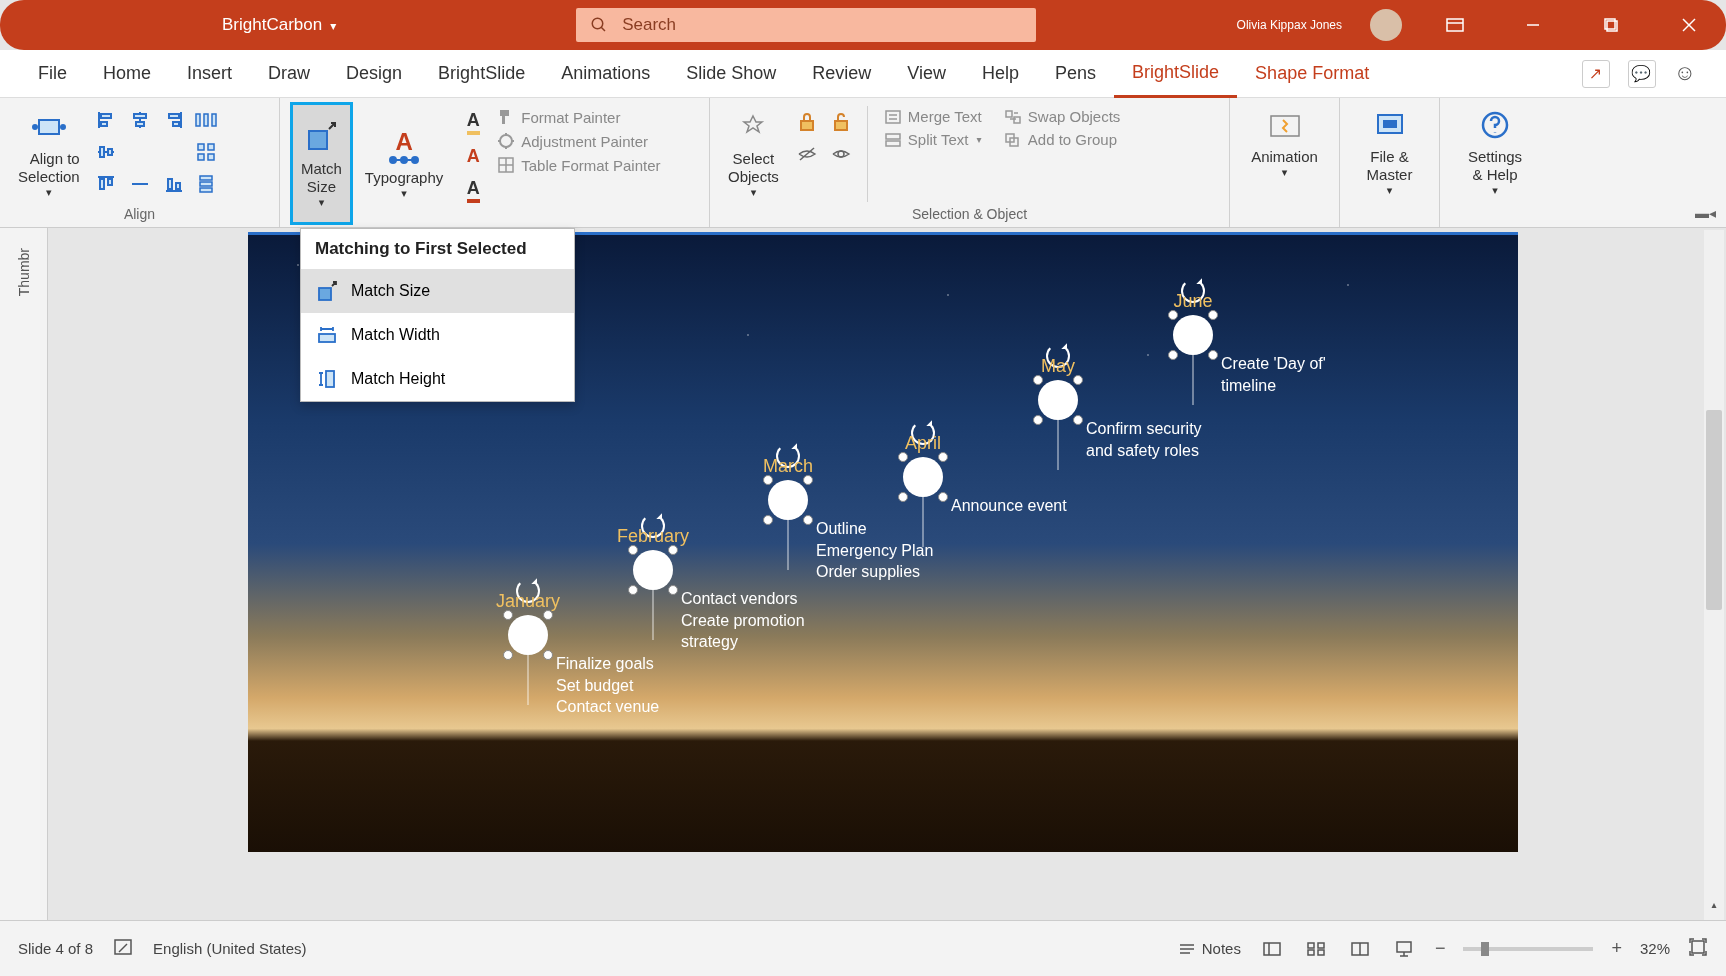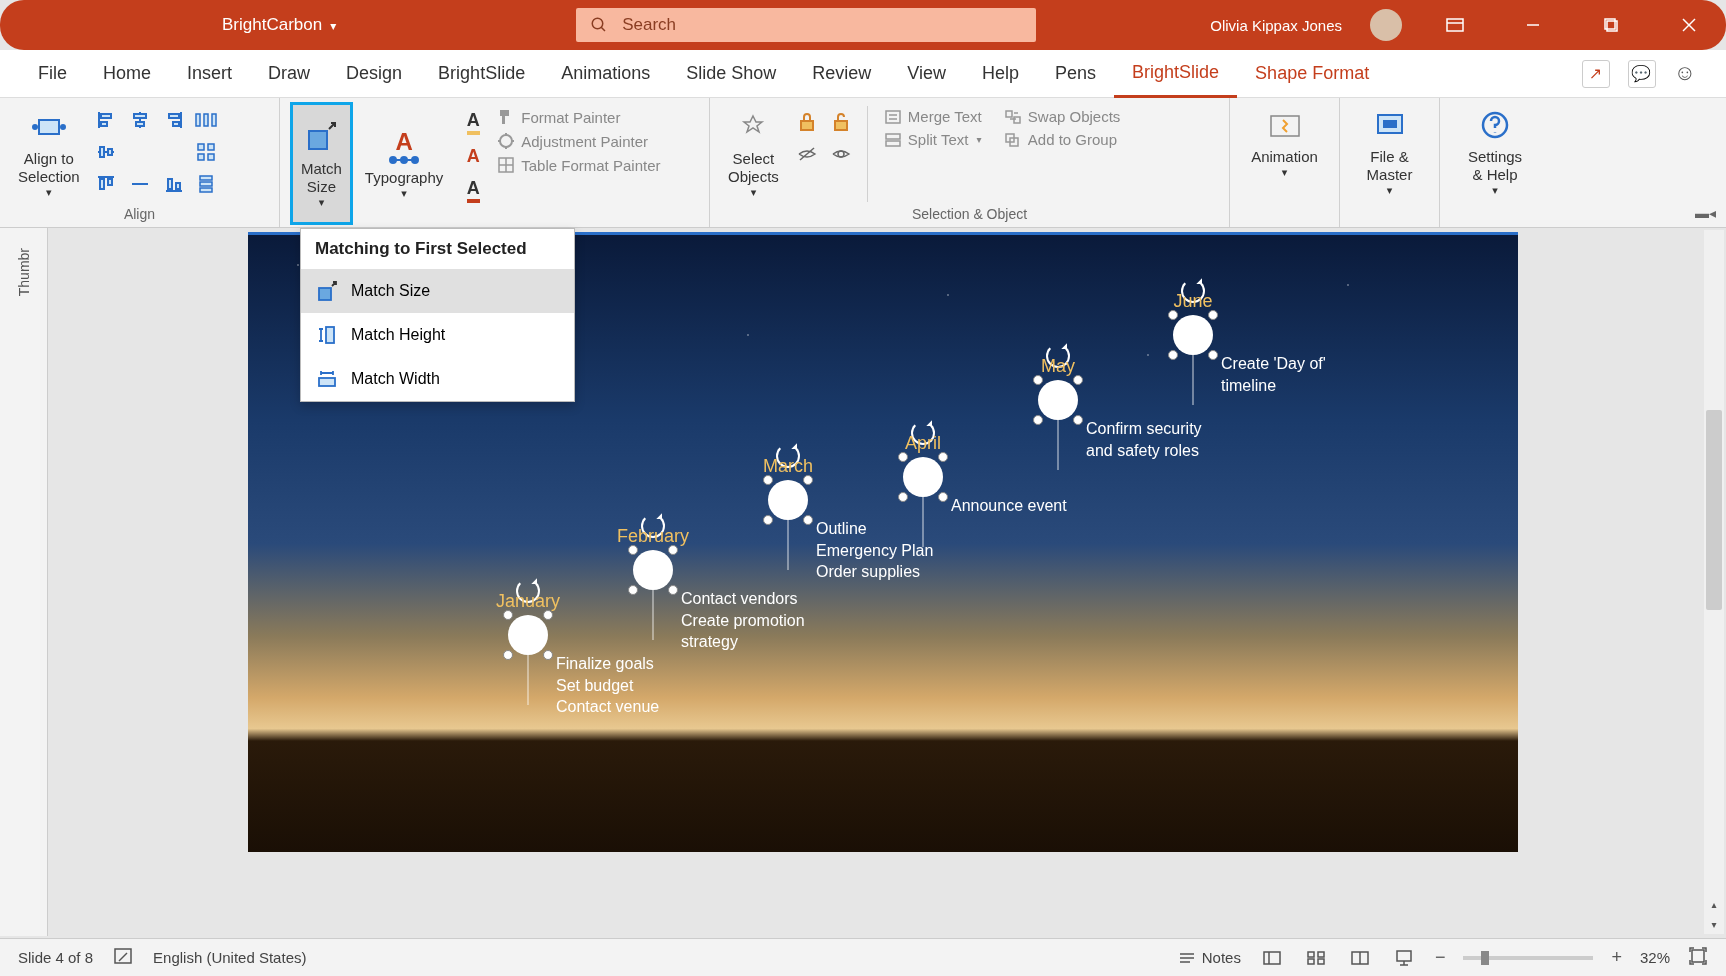--- a/index.html
+++ b/index.html
@@ -3,21 +3,21 @@
 <meta charset="utf-8">
 <style>
 * { margin: 0; padding: 0; box-sizing: border-box; font-family: 'Segoe UI', sans-serif; }
 body { background: #e6e6e6; width: 1726px; height: 976px; overflow: hidden; position: relative; }
 
 .titlebar { height: 50px; background: #c43e1c; display: flex; align-items: center; color: #fff; padding: 0 12px; border-radius: 24px; }
 .titlebar .filename { margin-left: 210px; font-size: 17px; }
 .titlebar .filename .caret { margin-left: 8px; font-size: 12px; }
 .titlebar .search { margin-left: 240px; width: 460px; height: 34px; background: #f8b89f; border-radius: 2px; display: flex; align-items: center; padding: 0 14px; color: #8a3d22; font-size: 17px; }
 .titlebar .search svg { margin-right: 14px; }
-.titlebar .user { margin-left: auto; display: flex; align-items: center; gap: 28px; font-size: 15px; }
+.titlebar .user { margin-left: auto; display: flex; align-items: center; gap: 28px; font-size: 12px; }
 .titlebar .avatar { width: 32px; height: 32px; border-radius: 50%; background: #d9bfa8; }
 .titlebar .winbtn { width: 50px; height: 40px; display: flex; align-items: center; justify-content: center; cursor: pointer; }
 
 .tabs { height: 48px; background: #fff; display: flex; align-items: center; padding: 0 20px; border-bottom: 1px solid #ddd; }
 .tabs .tab { padding: 0 18px; font-size: 18px; color: #333; cursor: pointer; height: 48px; display: flex; align-items: center; }
 .tabs .tab.active { color: #c43e1c; border-bottom: 3px solid #c43e1c; }
 .tabs .tab.highlight { color: #c43e1c; }
 .tabs .right { margin-left: auto; display: flex; gap: 18px; padding-right: 10px; }
 .tabs .right .iconbtn { width: 28px; height: 28px; border: 1px solid #ccc; border-radius: 3px; display:flex; align-items:center; justify-content:center; font-size:16px; }
 
@@ -55,21 +55,21 @@
 .node .h-tl { left: -5px; top: -5px; } .node .h-tr { right: -5px; top: -5px; }
 .node .h-bl { left: -5px; bottom: -5px; } .node .h-br { right: -5px; bottom: -5px; }
 .node .month { position: absolute; top: -24px; left: 50%; transform: translateX(-50%); color: #f0c060; font-size: 18px; font-weight: 500; white-space: nowrap; }
 .node .tasks { position: absolute; left: 48px; top: 38px; color: #fff; font-size: 16px; line-height: 1.35; white-space: nowrap; }
 .node .line { position:absolute; left:19px; top:40px; width:2px; height:50px; background: rgba(255,255,255,.4); }
 
 .vscroll { position:absolute; right:2px; top:230px; width:20px; bottom:42px; background:#f0f0f0; }
 .vscroll .thumb { position:absolute; left:2px; width:16px; background:#ccc; border-radius:2px; }
 .vscroll .btn { position:absolute; left:0; width:20px; height:20px; display:flex; align-items:center; justify-content:center; font-size:10px; color:#555;}
 
-.statusbar { position: absolute; bottom: 0; left: 0; right: 0; height: 38px; background: #f3f3f3; border-top: 1px solid #ccc; display: flex; align-items: center; padding: 12px 18px; font-size: 15px; color: #444; gap: 20px; }
+.statusbar { position: absolute; bottom: 0; left: 0; right: 0; height: 56px; background: #f3f3f3; border-top: 1px solid #ccc; display: flex; align-items: center; padding: 12px 18px; font-size: 15px; color: #444; gap: 20px; }
 .statusbar .right { margin-left: auto; display: flex; align-items: center; gap: 18px; }
 .statusbar .viewbtn { width:26px; height:26px; display:flex; align-items:center; justify-content:center; cursor:pointer; }
 .statusbar .zoomslider { width: 130px; height: 4px; background: #ccc; position: relative; }
 .statusbar .zoomslider .knob { position:absolute; left:18px; top:-5px; width:8px; height:14px; background:#888; }
 </style>
 </head>
 <body>
 
 <div class="titlebar">
   <span class="filename"><span>BrightCarbon</span><span class="caret">▾</span></span>
@@ -135,21 +135,21 @@
   <div class="group" style="width:280px">
     <div style="display:flex;gap:4px;height:100%">
       <div class="big">
         <div class="ico">
             <svg width="36" height="26" fill="none" stroke="#2a6fc9" stroke-width="2">
               <rect x="8" y="6" width="20" height="14" fill="#cde4f7"></rect>
               <circle cx="4" cy="13" r="2" fill="#2a6fc9"></circle>
               <circle cx="32" cy="13" r="2" fill="#2a6fc9"></circle>
             </svg>
           </div>
-        <span style="white-space:pre-line;text-align:center">Align to
+        <span style="white-space:pre-line;text-align:right">Align to
 Selection</span>
           <span style="font-size:11px">▾</span>
       </div>
       <div style="display:flex;flex-direction:column;gap:4px;padding-top:4px">
         <div class="smallrow">
           <div class="smallico">
               <svg width="20" height="20" stroke="#2a6fc9" stroke-width="2">
                 <line x1="3" y1="2" x2="3" y2="18"></line>
                 <rect x="5" y="4" width="10" height="4" fill="#cde4f7"></rect>
                 <rect x="5" y="12" width="6" height="4" fill="#cde4f7"></rect>
@@ -530,34 +530,34 @@
         <svg width="22" height="22" fill="none" stroke="#2a6fc9" stroke-width="1.8">
           <rect x="3" y="8" width="12" height="12" fill="#6aa8e0"></rect>
           <path d="M16 6 L20 2 M17 2 L20 2 L20 5" stroke="#333"></path>
         </svg>
       </div>
     <span>Match Size</span>
   </div>
   <div class="item">
     <div class="mico">
         <svg width="22" height="22" fill="none" stroke="#2a6fc9" stroke-width="1.8">
-          <rect x="10" y="3" width="8" height="16" fill="#cde4f7"></rect>
-          <path d="M5 5 L5 17 M3 5 L7 5 M3 17 L7 17"></path>
-        </svg>
-      </div>
-    <span>Match Height</span>
+          <rect x="3" y="10" width="16" height="8" fill="#cde4f7"></rect>
+          <path d="M5 5 L17 5 M5 3 L5 7 M17 3 L17 7"></path>
+        </svg>
+      </div>
+    <span>Match Width</span>
   </div>
   <div class="item">
     <div class="mico">
         <svg width="22" height="22" fill="none" stroke="#2a6fc9" stroke-width="1.8">
-          <rect x="3" y="10" width="16" height="8" fill="#cde4f7"></rect>
-          <path d="M5 5 L17 5 M5 3 L5 7 M17 3 L17 7"></path>
-        </svg>
-      </div>
-    <span>Match Width</span>
+          <rect x="10" y="3" width="8" height="16" fill="#cde4f7"></rect>
+          <path d="M5 5 L5 17 M3 5 L7 5 M3 17 L7 17"></path>
+        </svg>
+      </div>
+    <span>Match Height</span>
   </div>
 </div>
 
 <div class="vscroll">
   <div class="thumb" style="top:180px;height:200px"></div>
   <div class="btn" style="bottom:20px">▴</div>
   <div class="btn" style="bottom:0">▾</div>
 </div>
 
 <div class="statusbar">

